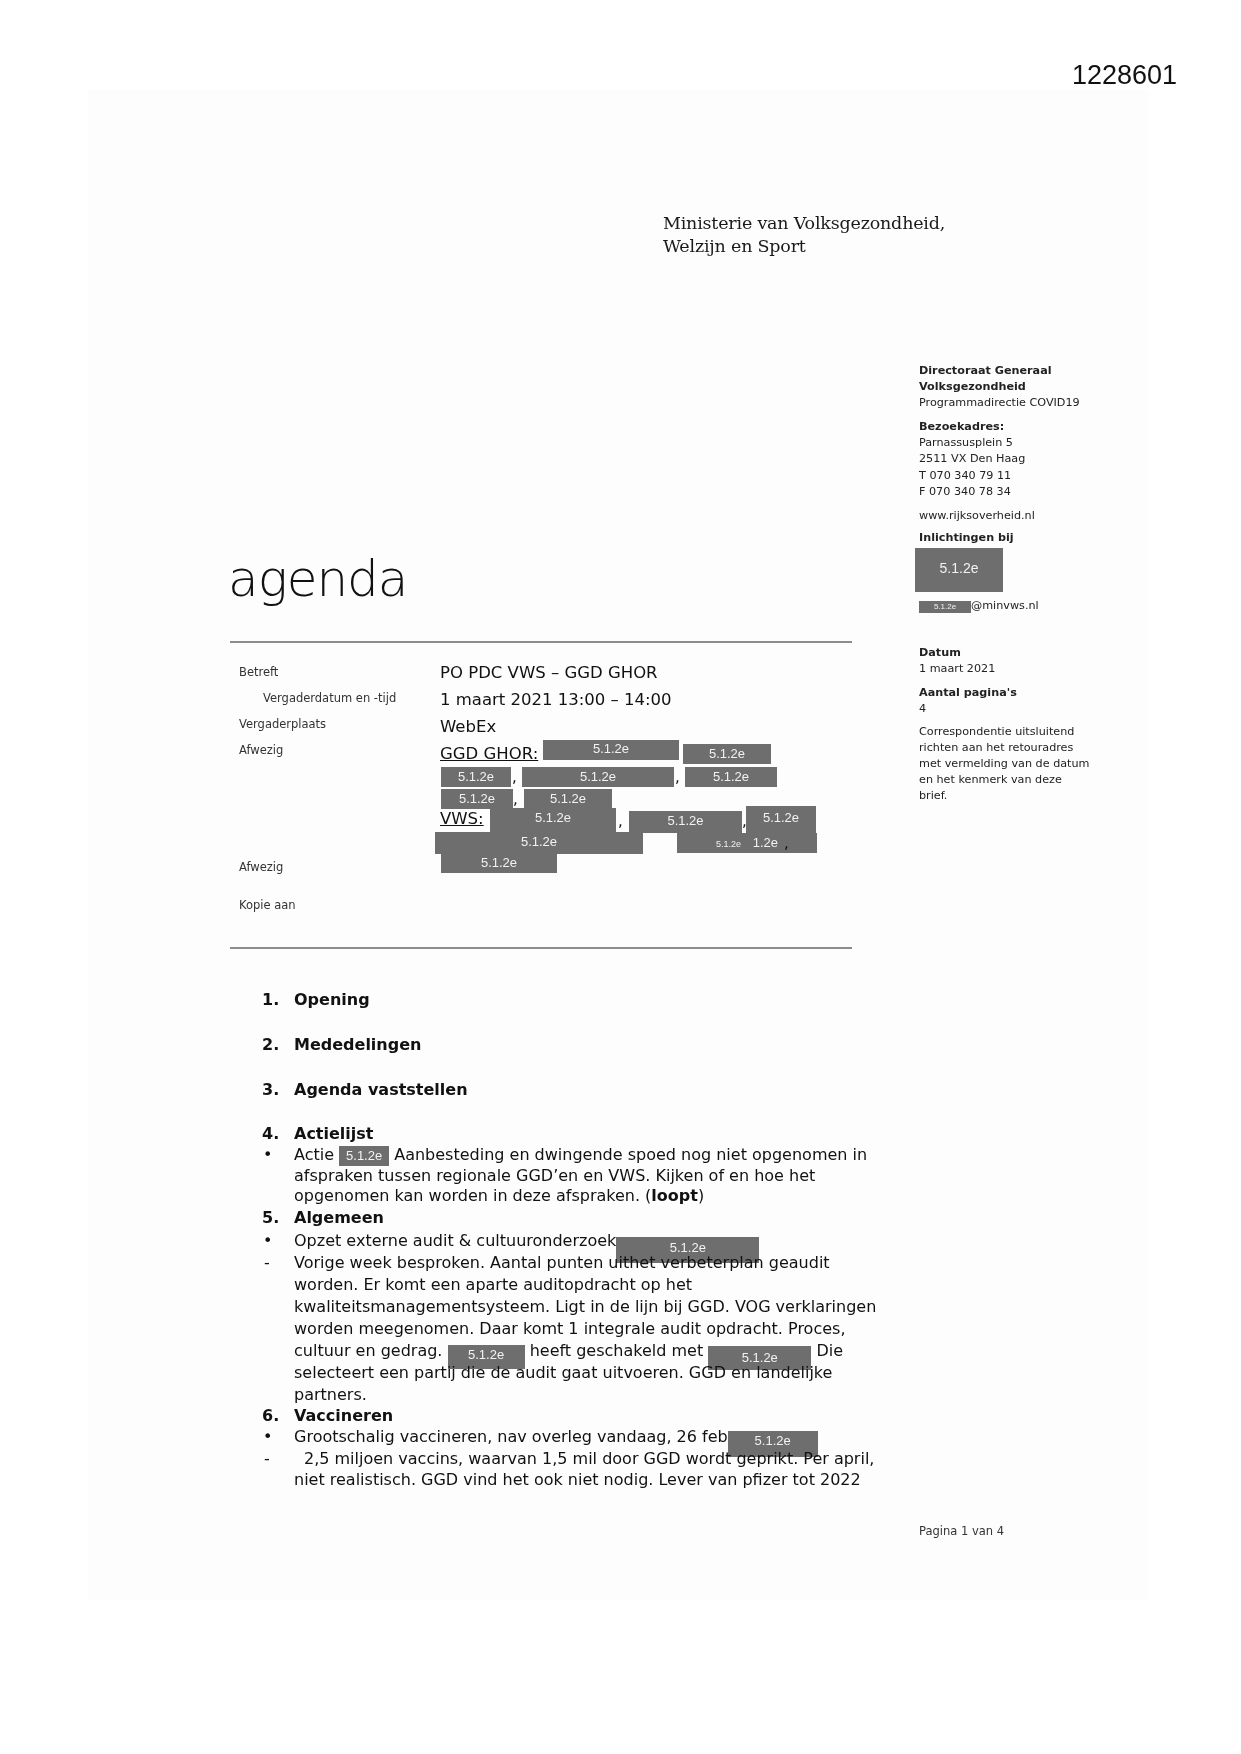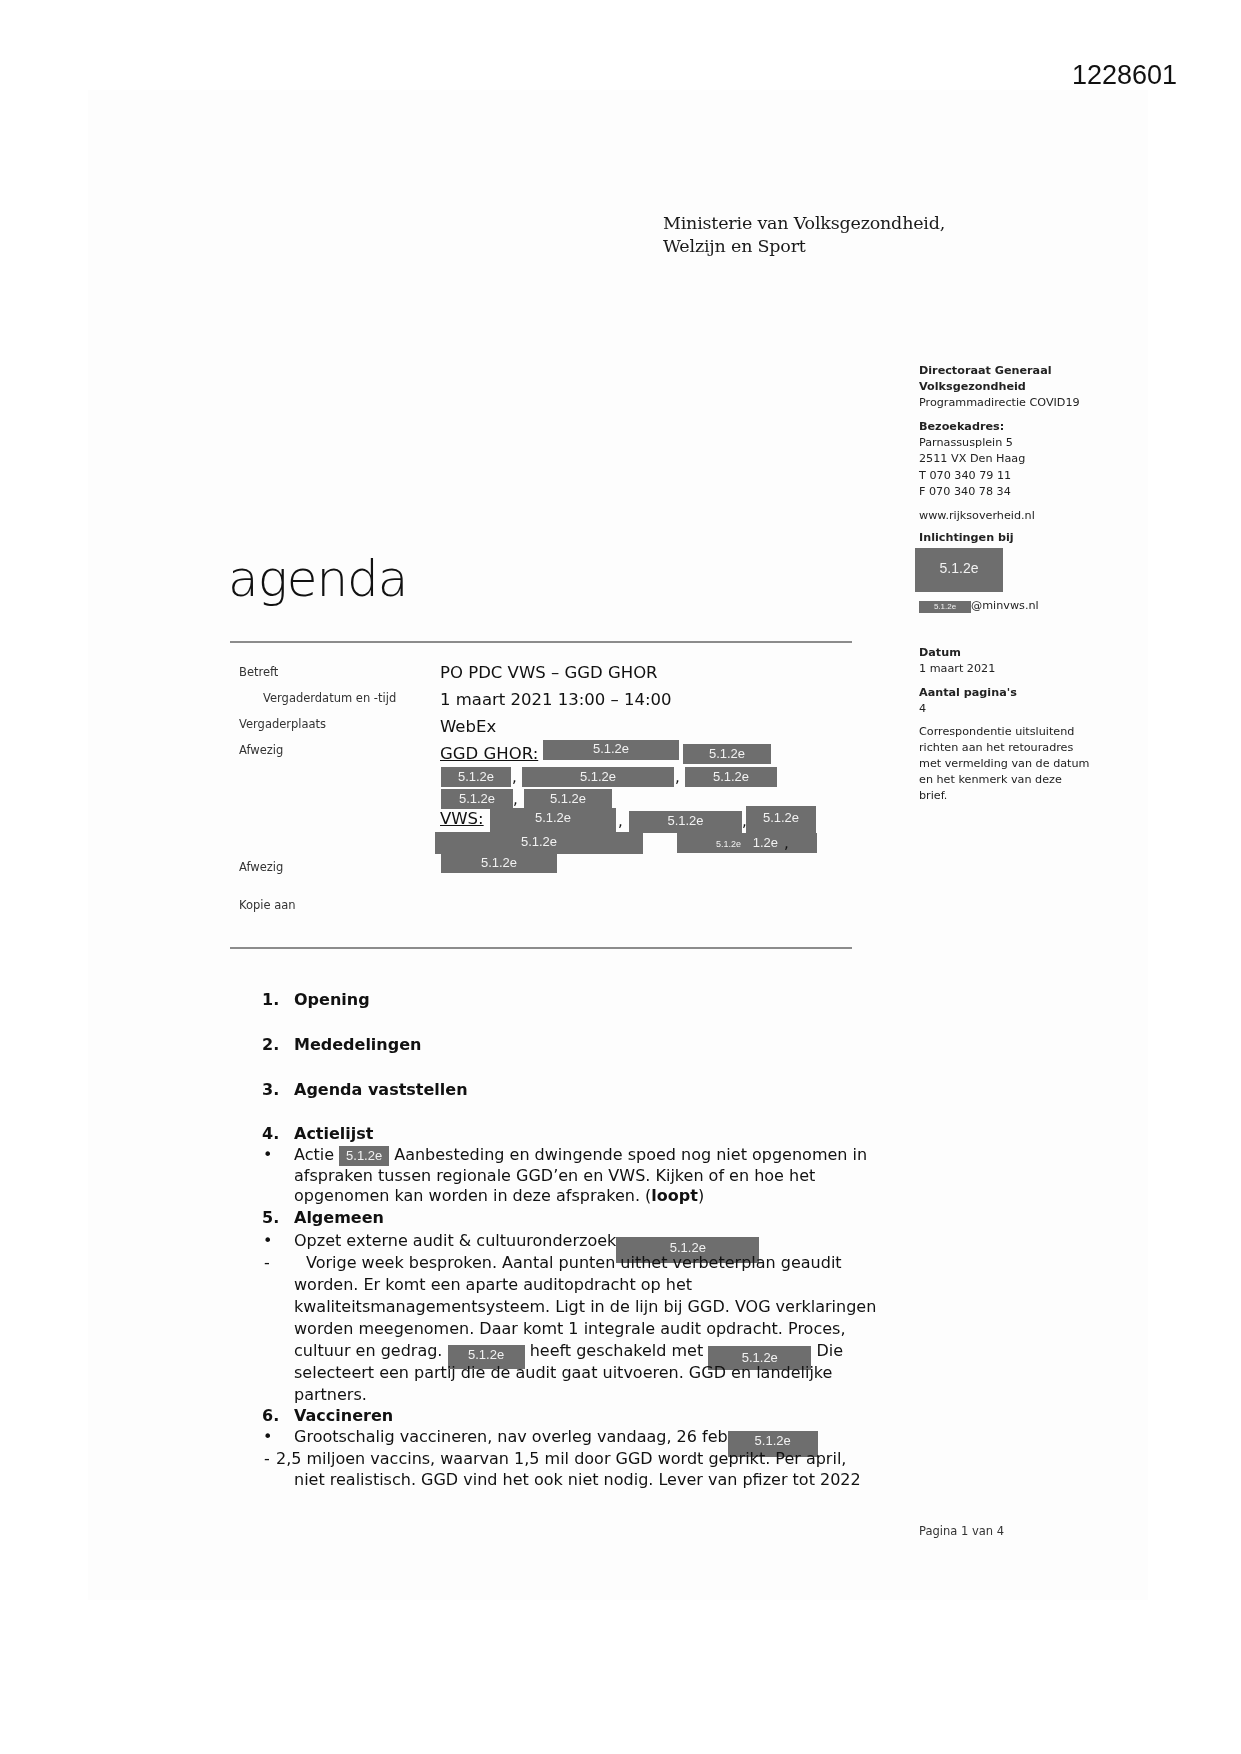--- a/index.html
+++ b/index.html
@@ -148,38 +148,38 @@
   <div class="line" style="left:294px; top:1166px;">afspraken tussen regionale GGD’en en VWS. Kijken of en hoe het</div>
   <div class="line" style="left:294px; top:1186px;"><span>opgenomen kan worden in deze afspraken. (</span><span class="hb">loopt</span><span>)</span></div>
 
   <div class="num" style="left:262px; top:1208px;">5.</div>
   <div class="line hb" style="left:294px; top:1208px;">Algemeen</div>
   <div class="bul" style="left:263px; top:1231px;">•</div>
   <div class="line" style="left:294px; top:1231px;">
     <span>Opzet externe audit &amp; cultuuronderzoek</span><span class="redact" style="width:143px; height:26px; line-height:22px; font-size:13px; vertical-align:-6px;">5.1.2e</span>
   </div>
   <div class="bul" style="left:264px; top:1253px;">-</div>
-  <div class="line" style="left:294px; top:1253px;margin-left:12px;">Vorige week besproken. Aantal punten uithet verbeterplan geaudit</div>
+  <div class="line" style="left:294px; top:1253px;">Vorige week besproken. Aantal punten uithet verbeterplan geaudit</div>
   <div class="line" style="left:294px; top:1275px;">worden. Er komt een aparte auditopdracht op het</div>
   <div class="line" style="left:294px; top:1297px;">kwaliteitsmanagementsysteem. Ligt in de lijn bij GGD. VOG verklaringen</div>
   <div class="line" style="left:294px; top:1319px;">worden meegenomen. Daar komt 1 integrale audit opdracht. Proces,</div>
   <div class="line" style="left:294px; top:1341px;">
     <span>cultuur en gedrag.</span>
     <span class="redact" style="width:77px; height:24px; line-height:20px; font-size:13px; vertical-align:-3px;">5.1.2e</span>
     <span>heeft geschakeld met</span>
     <span class="redact" style="width:103px; height:24px; line-height:24px; font-size:13px; vertical-align:-6px;">5.1.2e</span>
     <span>Die</span>
   </div>
   <div class="line" style="left:294px; top:1363px;">selecteert een partij die de audit gaat uitvoeren. GGD en landelijke</div>
   <div class="line" style="left:294px; top:1385px;">partners.</div>
 
   <div class="num" style="left:262px; top:1406px;">6.</div>
   <div class="line hb" style="left:294px; top:1406px;">Vaccineren</div>
   <div class="bul" style="left:263px; top:1427px;">•</div>
   <div class="line" style="left:294px; top:1427px;">
     <span>Grootschalig vaccineren, nav overleg vandaag, 26 feb</span><span class="redact" style="width:90px; height:26px; line-height:20px; font-size:13px; vertical-align:-3px;">5.1.2e</span>
   </div>
   <div class="bul" style="left:264px; top:1449px;">-</div>
-  <div class="line" style="left:276px; top:1449px;">2,5 miljoen vaccins, waarvan 1,5 mil door GGD wordt geprikt. Per april,</div>
+  <div class="line" style="left:304px; top:1449px;">2,5 miljoen vaccins, waarvan 1,5 mil door GGD wordt geprikt. Per april,</div>
   <div class="line" style="left:294px; top:1470px;">niet realistisch. GGD vind het ook niet nodig. Lever van pfizer tot 2022</div>
 </div>
 
 <div class="footer">Pagina 1 van 4</div>
 
 </body></html>

